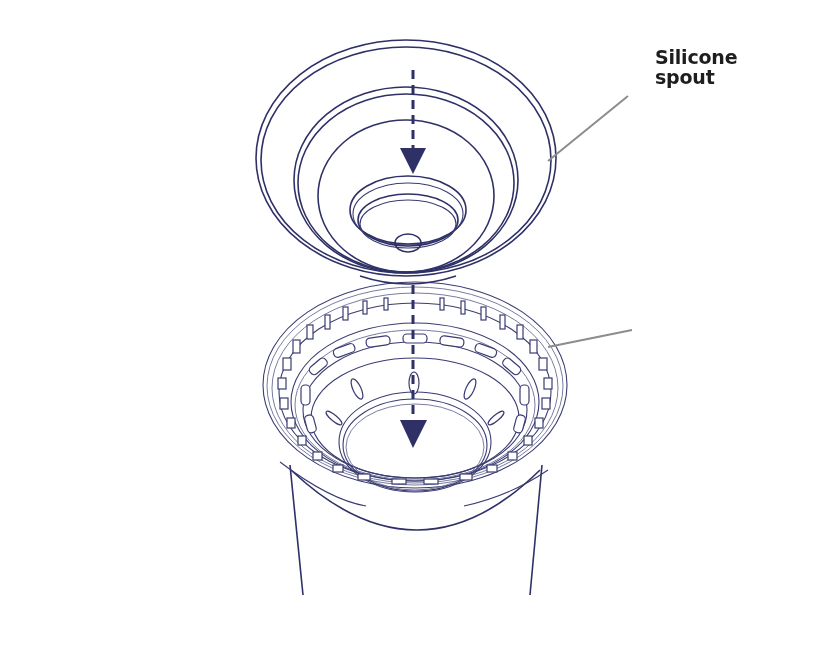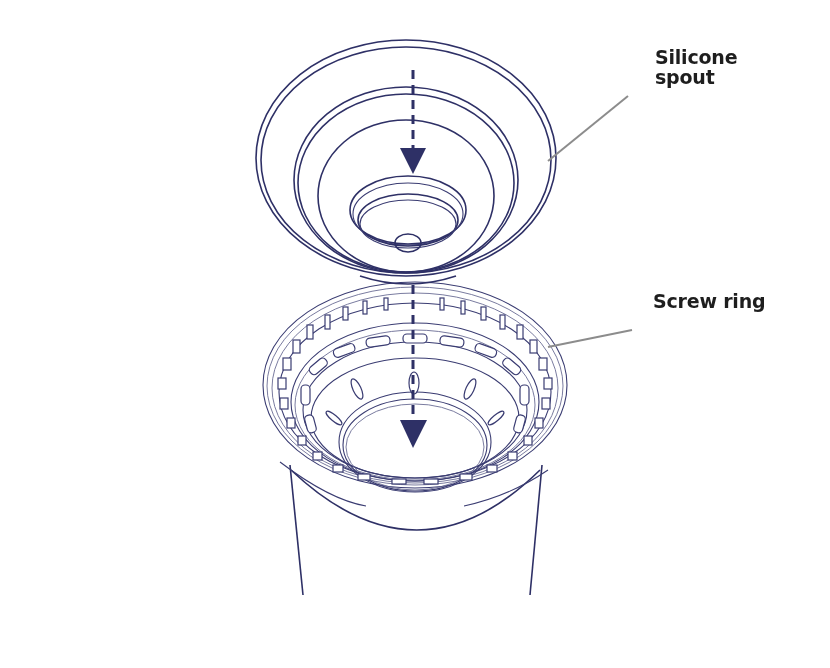--- a/index.html
+++ b/index.html
@@ -137,14 +137,13 @@
     </g>
 
     <line class="leader" x1="548" y1="161" x2="628" y2="96"></line>
     <line class="leader" x1="548" y1="347" x2="632" y2="330"></line>
   </svg>
 
   <div id="label-spout" class="label">
     <div>Silicone</div>
     <div>spout</div>
   </div>
-  <div id="label-ring" class="label">Screw ring</div>
 </div>
 
 </body></html>

